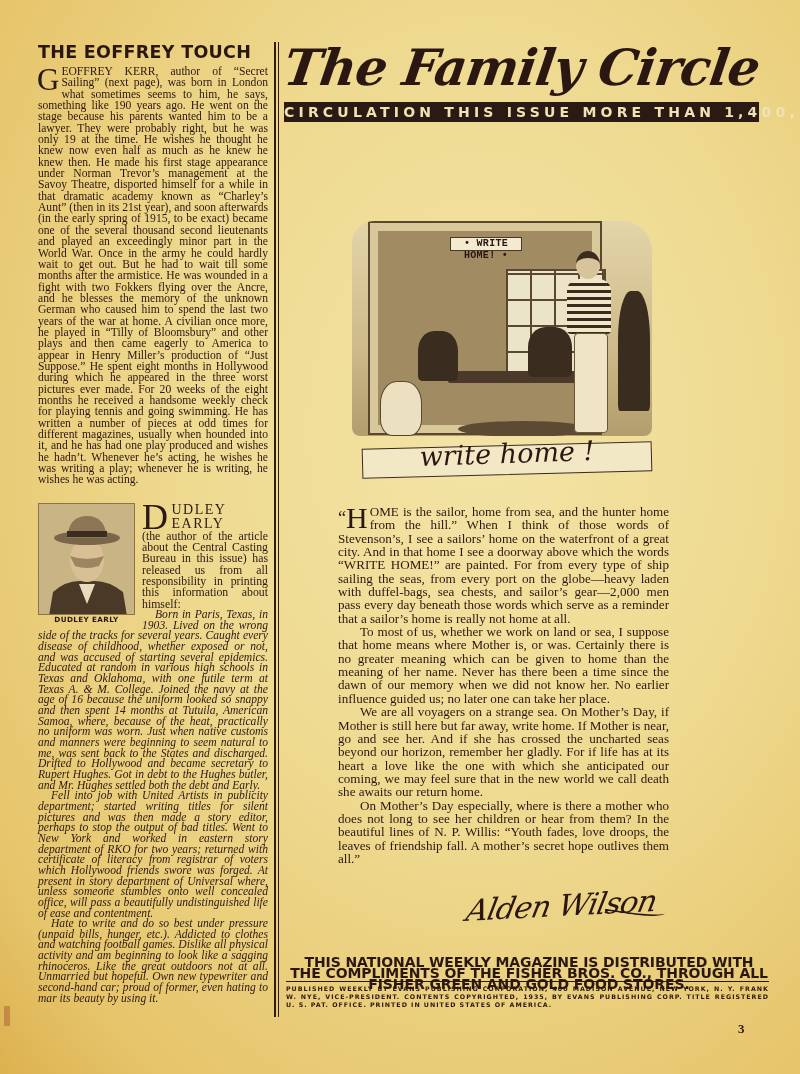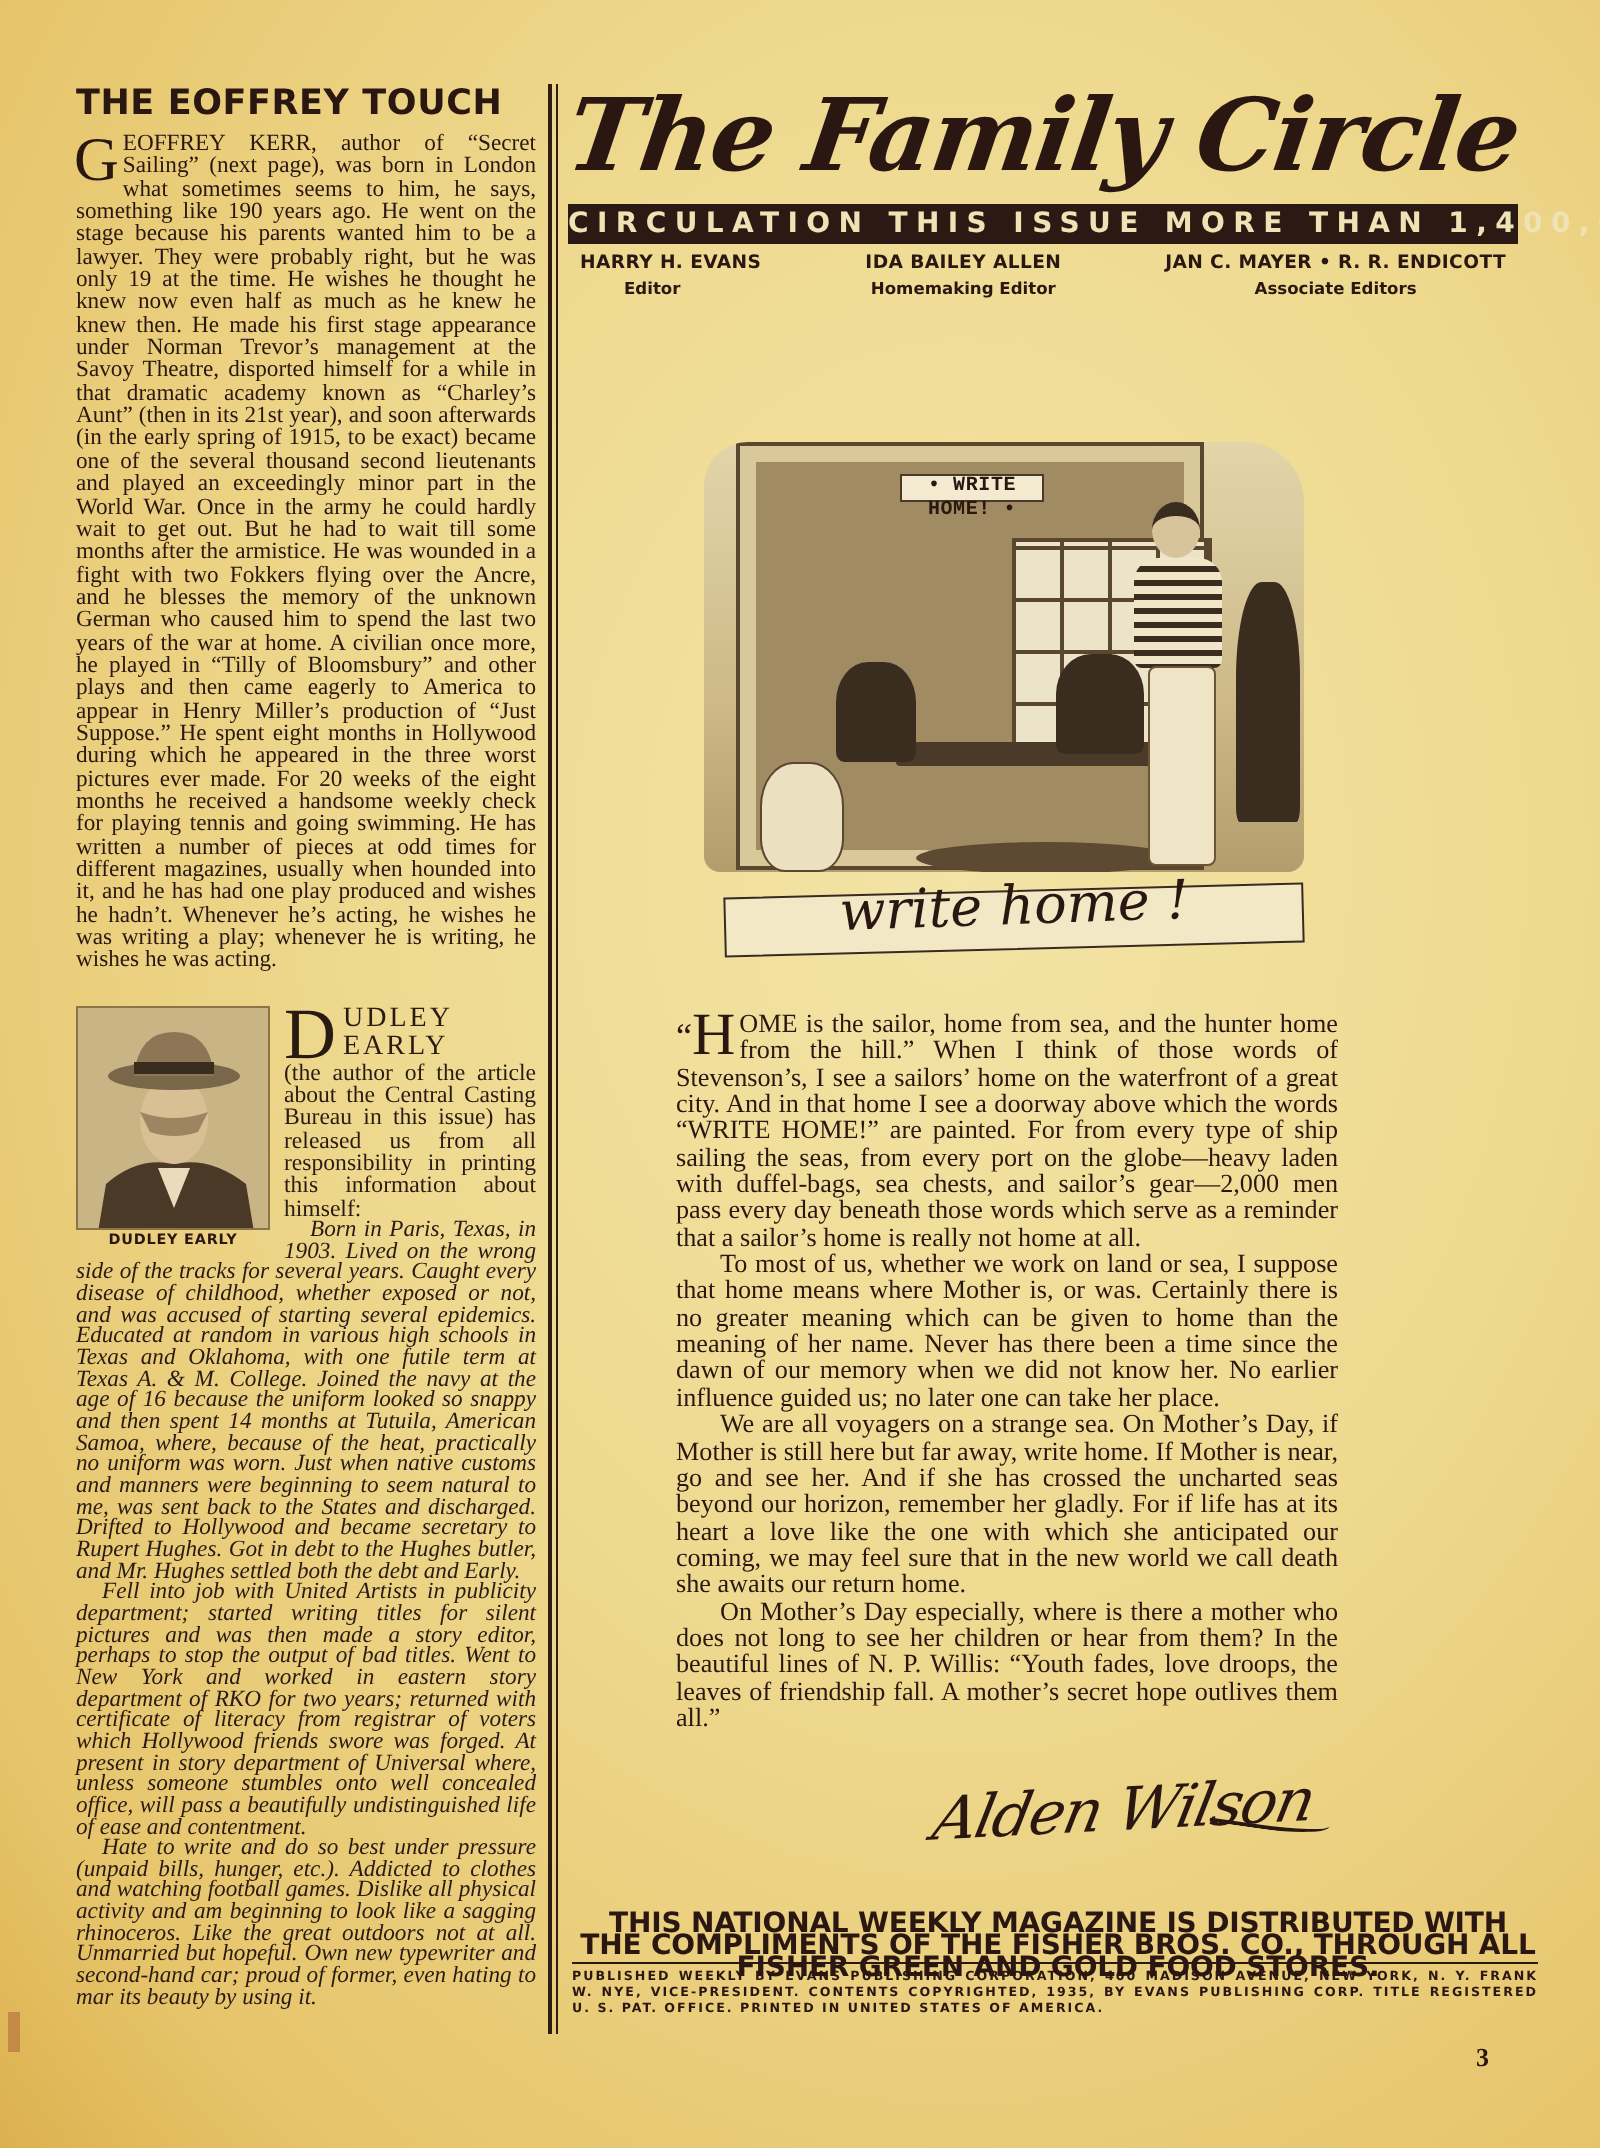--- a/index.html
+++ b/index.html
@@ -197,34 +197,20 @@
         <p class="indent">Hate to write and do so best under pressure (unpaid bills, hunger, etc.). Addicted to clothes and watching football games. Dislike all physical activity and am beginning to look like a sagging rhinoceros. Like the great outdoors not at all. Unmarried but hopeful. Own new typewriter and second-hand car; proud of former, even hating to mar its beauty by using it.</p>
       </div>
     </div>
   </div>
 
   <div class="col-divider"></div>
 
   <div class="masthead">
     <div class="mast-title">The Family Circle</div>
     <div class="circulation">CIRCULATION THIS ISSUE MORE THAN 1,400,000</div>
-    <div class="editors">
-      <div class="editor e1">
-        <div class="name">HARRY H. EVANS</div>
-        <div class="role">Editor</div>
-      </div>
-      <div class="editor">
-        <div class="name">IDA BAILEY ALLEN</div>
-        <div class="role">Homemaking Editor</div>
-      </div>
-      <div class="editor">
-        <div class="name">JAN C. MAYER • R. R. ENDICOTT</div>
-        <div class="role">Associate Editors</div>
-      </div>
-    </div>
   </div>
 
   <div class="illustration">
     <div class="scene">
       <div class="door-frame">
         <div class="window"></div>
         <div class="table"></div>
         <div class="figure" style="left:40px;top:100px;width:40px;height:50px;"></div>
         <div class="figure" style="left:150px;top:96px;width:44px;height:50px;"></div>
         <div class="rug"></div>

